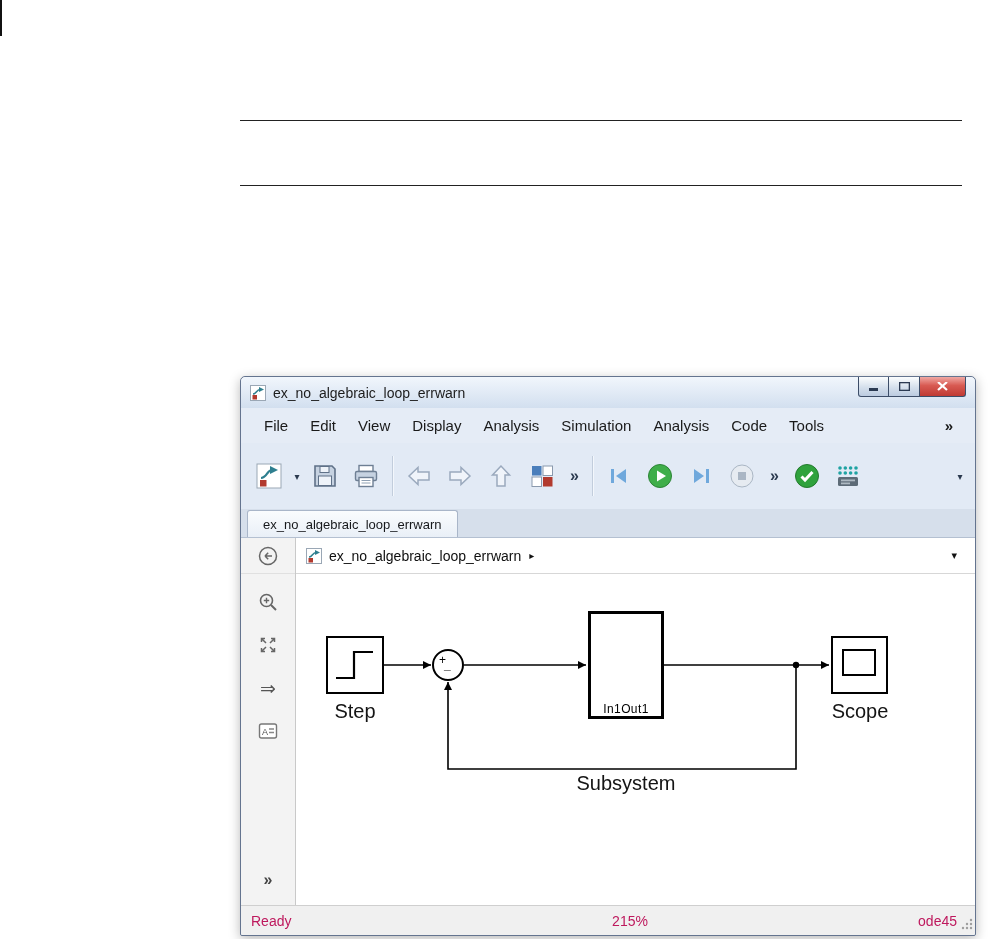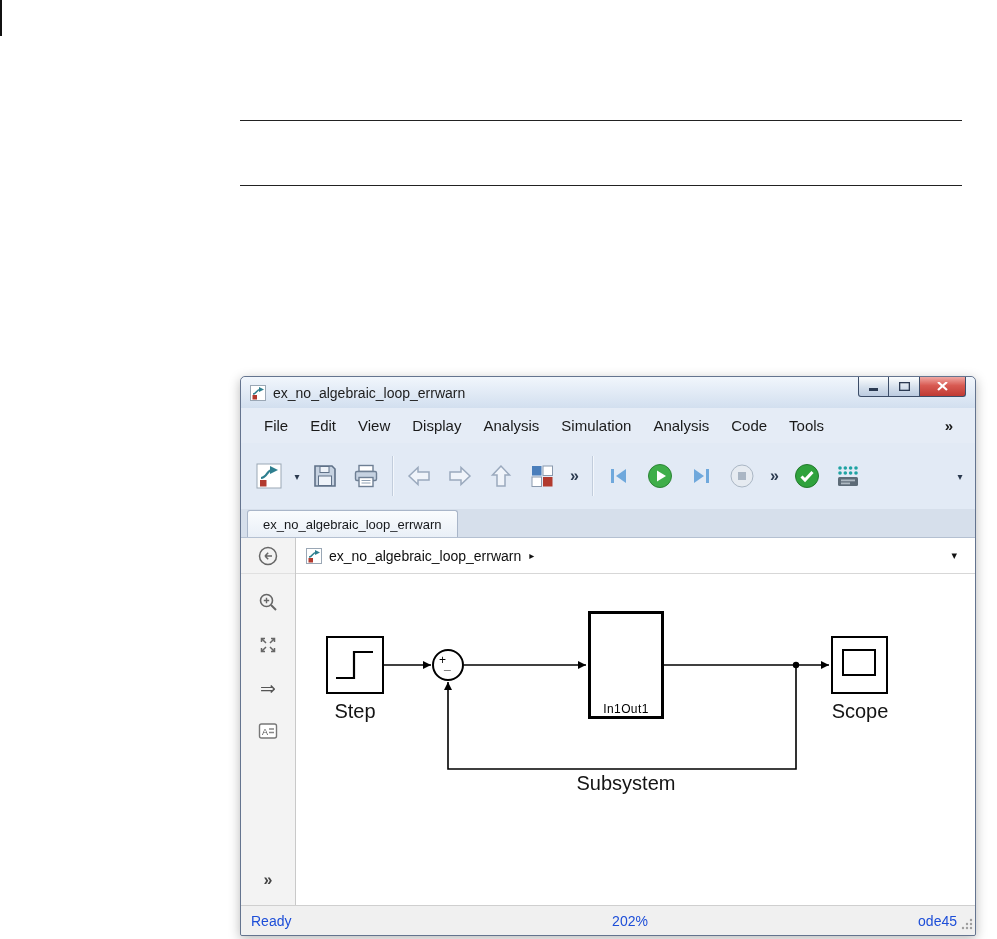--- a/index.html
+++ b/index.html
@@ -113,21 +113,21 @@
   .scope-block { left:535px; top:62px; width:57px; height:58px; }
   .scope-screen { position:absolute; left:9px; top:11px; width:34px; height:27px; border:2px solid #000; background:#fff; }
   .block-label { position:absolute; font-size:20px; color:#141414; text-align:center; }
   .step-label { left:9px; top:126px; width:100px; }
   .subsystem-label { left:268px; top:150px; width:124px;margin-top:48px; }
   .scope-label { left:518px; top:126px; width:92px; }
 
   
   .statusbar {
     height:30px; flex:0 0 30px; background:#f0f0f0; border-top:1px solid #cfcfcf;
-    display:flex; align-items:center; position:relative; font-size:14px; color:#1d4ed8;
+    display:flex; align-items:center; position:relative; font-size:14px; color:#be185d;
     border-radius:0 0 2px 2px;
   }
   .status-left { padding-left:10px; }
   .status-zoom { position:absolute; left:53%; transform:translateX(-50%); }
   .status-solver { margin-left:auto; padding-right:18px; }
   .grip { position:absolute; right:2px; bottom:2px; }
 </style>
 </head>
 <body>
 
@@ -380,21 +380,21 @@
           <div class="scope-screen"></div>
         </div>
         <div class="block-label scope-label">Scope</div>
 
       </div>
     </div>
   </div>
 
   <div class="statusbar">
     <span class="status-left">Ready</span>
-    <span class="status-zoom">202%</span>
+    <span class="status-zoom">215%</span>
     <span class="status-solver">ode45</span>
     <span class="grip">
       <svg width="12" height="12">
         <g fill="#9e9e9e">
           <circle cx="10" cy="2" r="1.2"></circle>
           <circle cx="10" cy="6" r="1.2"></circle>
             <circle cx="6" cy="6" r="1.2"></circle>
           <circle cx="10" cy="10" r="1.2"></circle>
             <circle cx="6" cy="10" r="1.2"></circle>
             <circle cx="2" cy="10" r="1.2"></circle>

